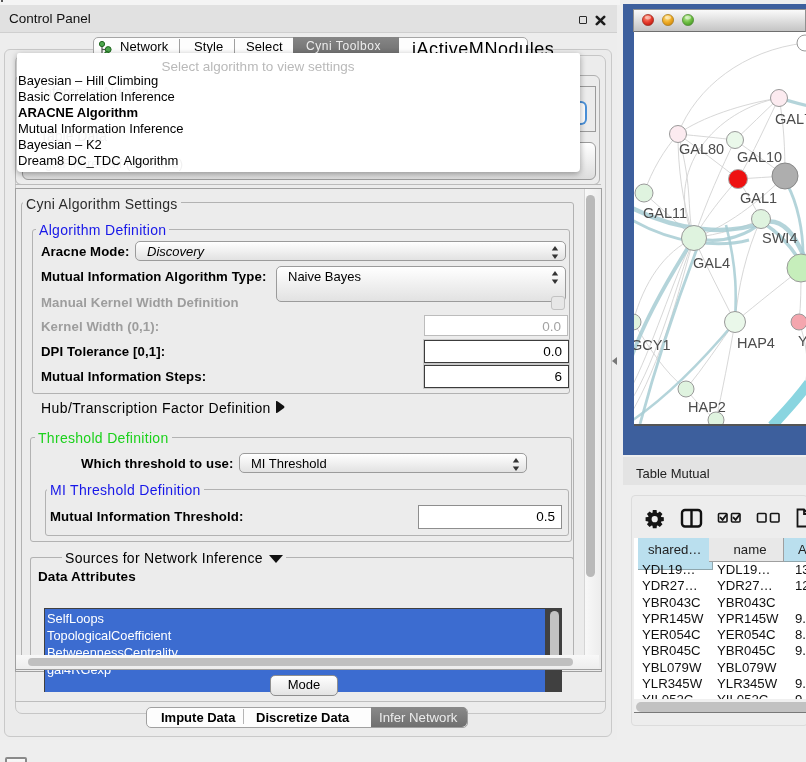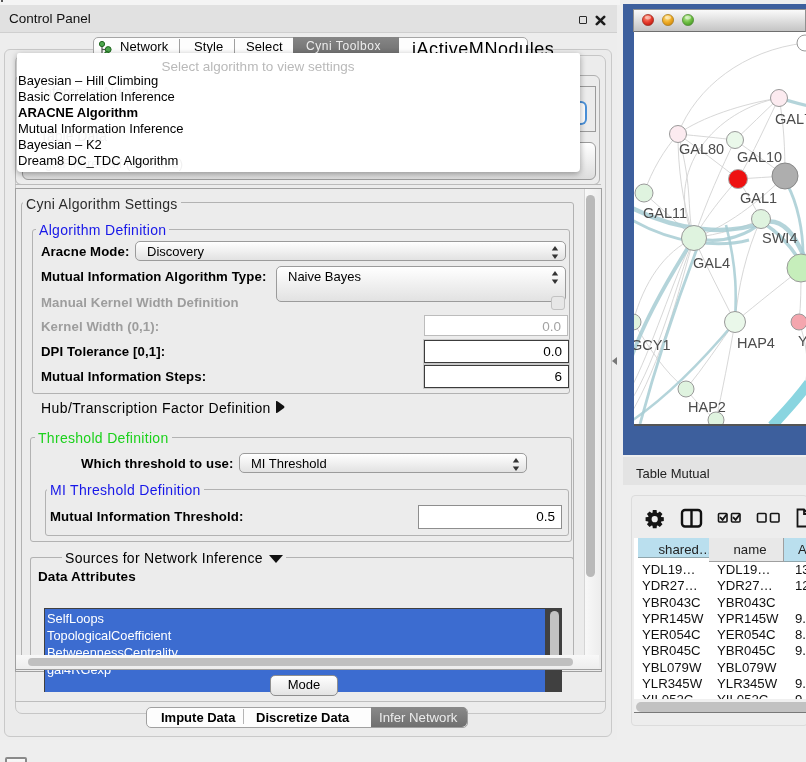--- a/index.html
+++ b/index.html
@@ -66,21 +66,21 @@
 
 <div class="abs" style="left:15px;top:188px;width:585px;height:482px;border:1px solid #a0a0a0;background:#ececec;"></div>
 
 <div class="grp" style="left:21px;top:202px;width:551px;height:463px;"></div>
 <div class="gl" style="left:23px;top:195.5px;color:#2b2b2b;">Cyni Algorithm Settings</div>
 
 <div class="grp" style="left:32px;top:229px;width:536px;height:163px;"></div>
 <div class="gl" style="left:36px;top:222px;color:#1717e8;">Algorithm Definition</div>
 
 <div class="abs lbl" style="left:41px;top:244px;">Aracne Mode:</div>
-<div class="combo" style="left:135px;top:240.5px;width:431px;height:20px;">
+<div class="combo" style="left:135px;top:240.5px;width:431px;height:20px;font-style:italic;">
     <span class="tx">Discovery</span>
   <svg class="abs" style="right:6.5px;top:4px;" width="8" height="13" viewBox="0 0 8 13">
       <path d="M4 0 L7.2 4.6 H0.8 Z" fill="#333"></path>
       <path d="M4 13 L0.8 8.4 H7.2 Z" fill="#333"></path>
     </svg>
 </div>
 <div class="abs lbl" style="left:41px;top:269px;">Mutual Information Algorithm Type:</div>
 <div class="combo" style="left:276px;top:265.5px;width:290px;height:36px;">
     <span class="tx">Naive Bayes</span>
   <svg class="abs" style="right:6.5px;top:4px;" width="8" height="13" viewBox="0 0 8 13">
@@ -292,21 +292,21 @@
     <rect x="87.5" y="5.5" width="8.5" height="8.5" rx="1"></rect>
     <path d="M76 9.2 l2.6 2.6 4.2-5.6" stroke-width="1.9"></path>
     <path d="M89 9.2 l2.6 2.6 4.2-5.6" stroke-width="1.9"></path>
     <rect x="113.5" y="5.5" width="8.5" height="8.5" rx="1"></rect>
     <rect x="126.5" y="5.5" width="8.5" height="8.5" rx="1"></rect>
   </g>
   <path d="M153.5 1.5 h6.5 l4.5 4.5 v12.5 h-11 Z M160 1.5 v4.5 h4.5" fill="none" stroke="#151515" stroke-width="1.8"></path>
 </svg>
 
 <div class="abs" style="left:634px;top:538px;width:172px;height:174px;background:#fff;overflow:hidden;border-bottom:1px solid #787878;">
-  <div class="abs" style="left:4px;top:0;width:75px;height:20px;background:#badfee;border-right:1px solid #8fa6ad;border-bottom:1px solid #8fa6ad;box-sizing:border-box;text-align:right;font-size:13.2px;color:#222;padding-top:4px;text-indent:10px;">shared…</div>
+  <div class="abs" style="left:4px;top:0;width:75px;height:32px;background:#badfee;border-right:1px solid #8fa6ad;border-bottom:1px solid #8fa6ad;box-sizing:border-box;text-align:left;font-size:13.2px;color:#222;padding-top:4px;text-indent:10px;">shared…</div>
   <div class="abs" style="left:75px;top:0;width:75px;height:24px;background:#e8e8e8;border-right:1px solid #9f9f9f;border-bottom:1px solid #9f9f9f;box-sizing:border-box;text-align:center;font-size:13.2px;color:#222;padding-top:4px;text-indent:8px;">name</div>
   <div class="abs" style="left:150px;top:0;width:30px;height:24px;background:#badfee;border-bottom:1px solid #8fa6ad;box-sizing:border-box;font-size:13px;color:#222;padding-top:4px;padding-left:14px;">A</div>
   <div class="abs" style="left:8px;top:24px;font-size:13.2px;color:#111;line-height:16.3px;">YDL19…<br>YDR27…<br>YBR043C<br>YPR145W<br>YER054C<br>YBR045C<br>YBL079W<br>YLR345W<br>YIL052C</div>
   <div class="abs" style="left:83px;top:24px;font-size:13.2px;color:#111;line-height:16.3px;">YDL19…<br>YDR27…<br>YBR043C<br>YPR145W<br>YER054C<br>YBR045C<br>YBL079W<br>YLR345W<br>YIL052C</div>
   <div class="abs" style="left:161px;top:24px;font-size:13.2px;color:#111;line-height:16.3px;">13<br>12<br><br>9.<br>8.<br>9.<br><br>9.<br>9.</div>
   <div class="abs" style="left:0;top:161px;width:172px;height:15px;background:#f0f0f0;"></div>
   <div class="abs" style="left:2px;top:163.5px;width:172px;height:10px;background:#c2c2c2;border-radius:6px 0 0 6px;"></div>
 </div>
 
 </body></html>

